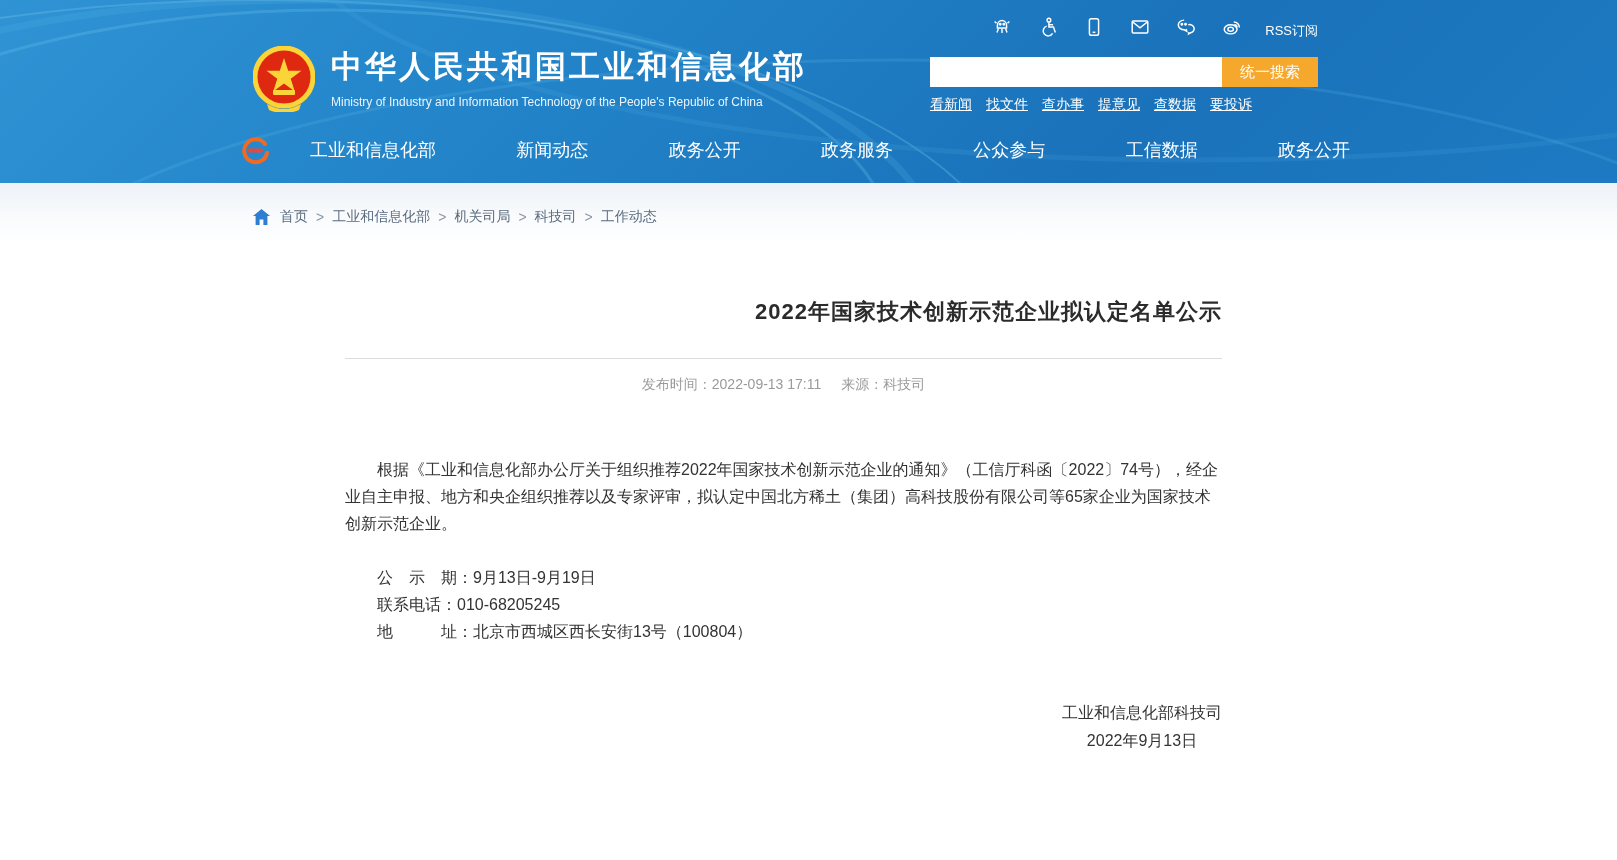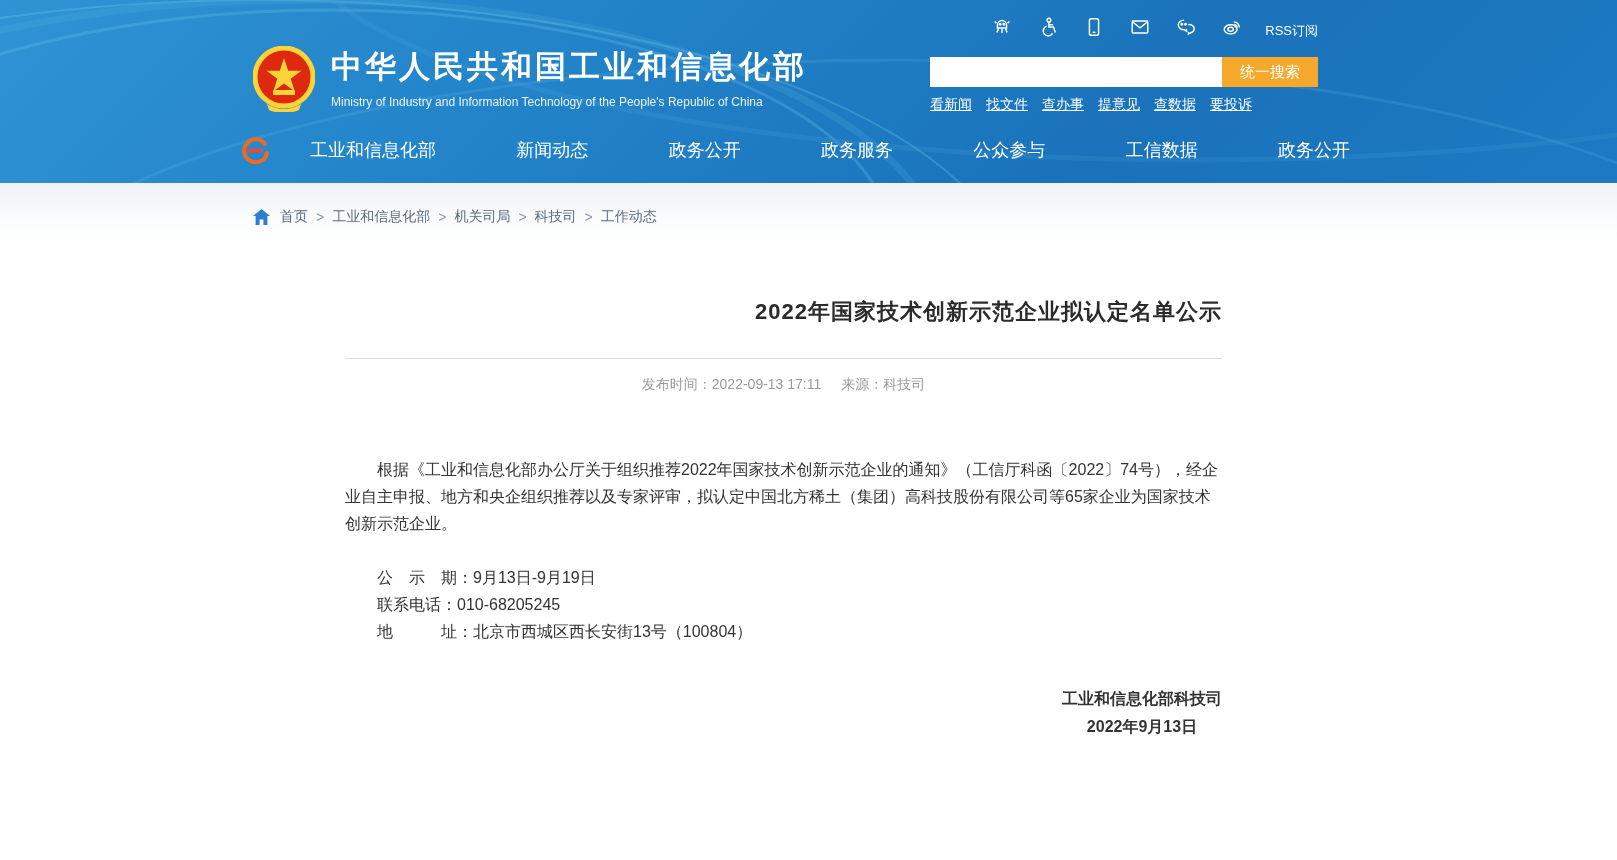--- a/index.html
+++ b/index.html
@@ -48,21 +48,21 @@
   .article-title { text-align:right; font-size:22px; font-weight:bold; color:#2b2b2b; letter-spacing:1px; }
   .article-divider { border:none; border-top:1px solid #dcdcdc; margin-top:31px; }
   .article-meta { text-align:center; margin-top:17px; font-size:14px; color:#9a9a9a; }
   .article-meta span { margin:0 8px; }
 
   .article-body { margin-top:62px; font-size:16px; line-height:27px; color:#333; }
   .article-body p { text-indent:2em; }
   .contact-block { margin-top:27px; }
   .contact-line { padding-left:2em; font-size:16px; line-height:27px; }
 
-  .signature { margin-top:40px; display:flex; justify-content:flex-end;font-weight:bold; }
+  .signature { margin-top:54px; display:flex; justify-content:flex-end; }
   .signature-inner { text-align:center; font-size:16px; line-height:28px; color:#333; }
 </style>
 </head>
 <body>
 
 <div class="site-header">
   <svg class="header-curves" viewBox="0 0 1617 183" preserveAspectRatio="none">
     <ellipse cx="330" cy="240" rx="560" ry="230" fill="none" stroke="#6ec6ee" stroke-width="3" opacity="0.5"></ellipse>
     <ellipse cx="300" cy="260" rx="640" ry="260" fill="none" stroke="#5ab9e8" stroke-width="7" opacity="0.35"></ellipse>
     <ellipse cx="260" cy="300" rx="760" ry="300" fill="none" stroke="#7fd0f2" stroke-width="2" opacity="0.5"></ellipse>

